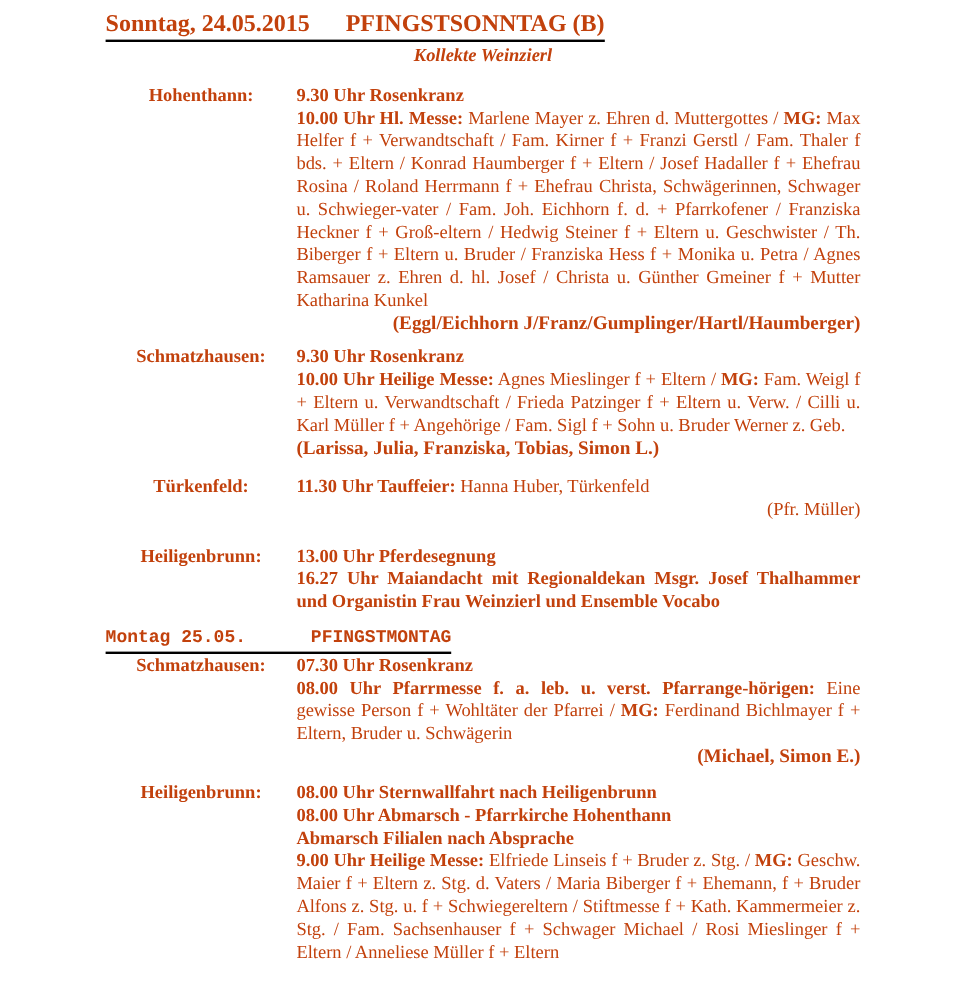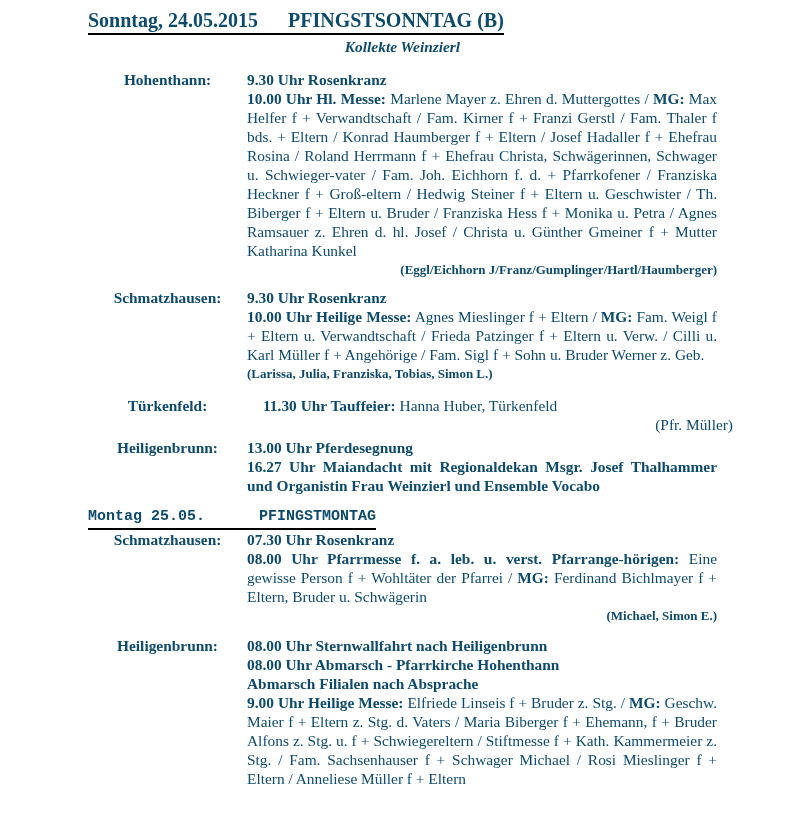--- a/index.html
+++ b/index.html
@@ -1,21 +1,21 @@
 <!DOCTYPE html>
 <html><head>
 <meta charset="utf-8">
 <style>
   html, body { margin: 0; padding: 0; }
   .page {
     width: 805px;
     height: 834px;
     box-sizing: border-box;
     background: #ffffff;
-    color: #0c4a6e;
+    color: #c2410c;
     font-family: "Liberation Serif", "DejaVu Serif", serif;
     font-size: 15.4px;
     line-height: 19px;
     padding: 8px 88px 0 88px;
     overflow: hidden;
   }
   .day-title {
     display: inline-block;
     font-weight: bold;
     font-size: 20px;
@@ -44,30 +44,30 @@
   }
   .loc {
     font-weight: bold;
     text-align: center;
   }
   .bold-line { font-weight: bold; }
   .para {
     text-align: justify;
   }
   .mini {
-    font-size: 13px;
+    font-size: 16px;
     line-height: 16px;
     font-weight: bold;
     margin-top: 2px;
   }
   .right { text-align: right; }
   .mb14 { margin-bottom: 14px; }
   .mb12 { margin-bottom: 12px; }
   .mb10 { margin-bottom: 10px; }
-  .mb8  { margin-bottom: 4px; gap: 16px; }
+  .mb8  { margin-bottom: 20px; }
   b { font-weight: bold; }
 </style>
 </head>
 <body>
 
 <div class="page">
 
   
   <div class="day-title"><span>Sonntag, 24.05.2015</span><span class="tab"></span><span>PFINGSTSONNTAG (B)</span></div>
 

